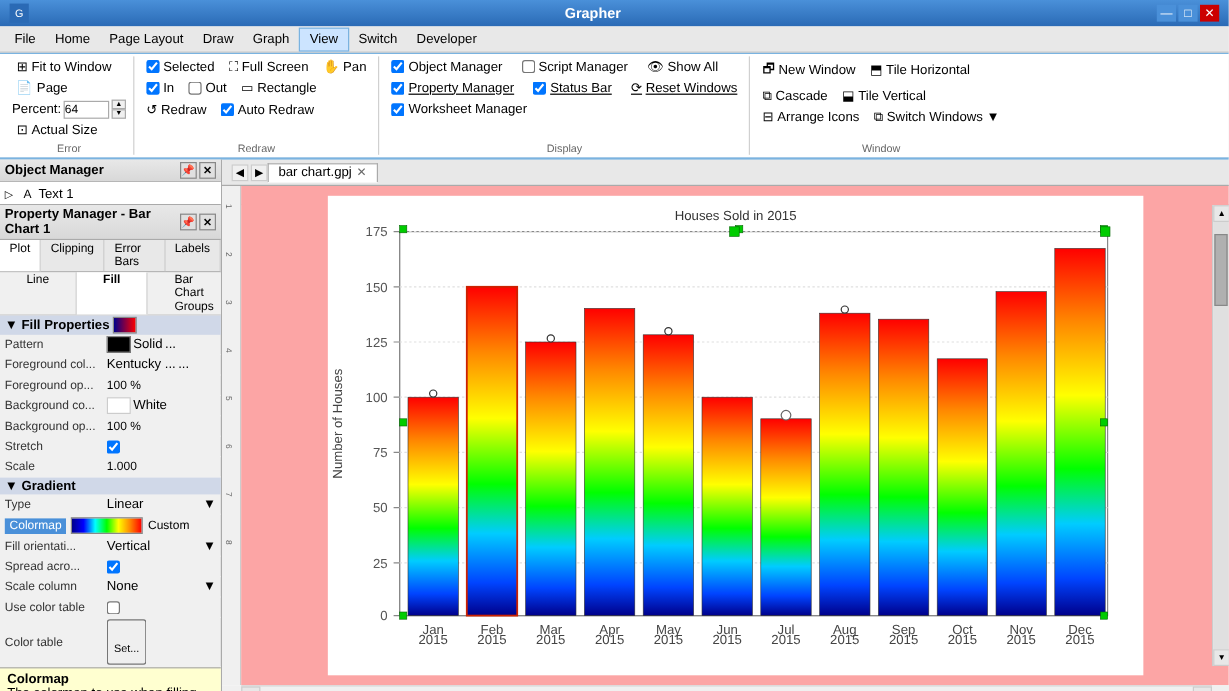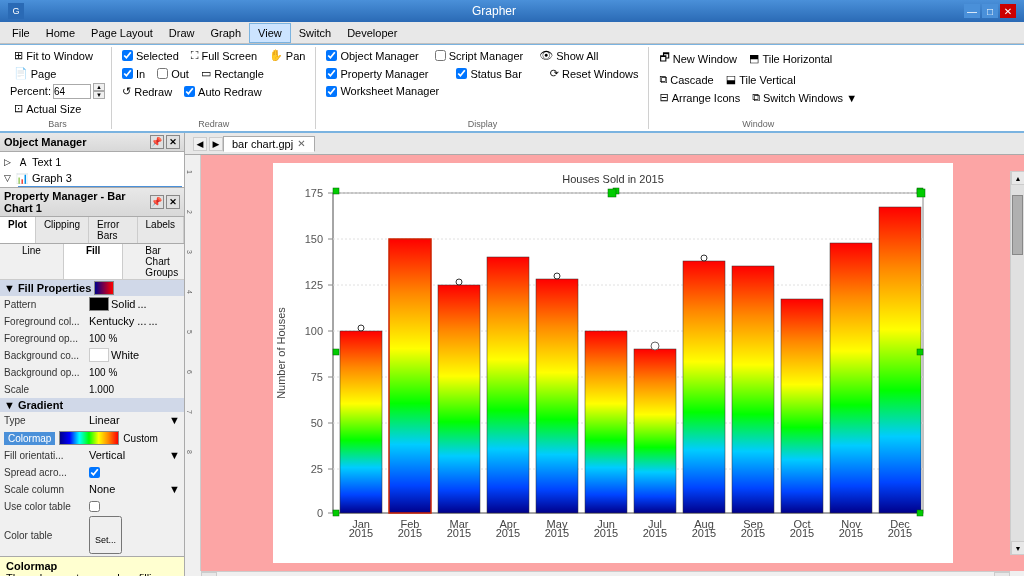--- a/index.html
+++ b/index.html
@@ -8,21 +8,21 @@
     
     .title-bar {
       background: linear-gradient(to bottom, #4a90d9, #2a6ab5);
       color: white;
       height: 22px;
       display: flex;
       align-items: center;
       justify-content: space-between;
       padding: 0 8px;
     }
-    .title-bar-title { font-size: 12px; font-weight: normal; flex: 1; text-align: center; }
+    .title-bar-title { font-size: 12px; font-weight: bold; flex: 1; text-align: center; }
     .title-bar-controls { display: flex; gap: 2px; }
     .title-btn { width: 16px; height: 14px; border: none; cursor: pointer; font-size: 10px; display: flex; align-items: center; justify-content: center; }
     .title-btn.minimize { background: #4a90d9; color: white; }
     .title-btn.maximize { background: #4a90d9; color: white; }
     .title-btn.close { background: #cc0000; color: white; }
     .title-bar-left { display: flex; gap: 2px; align-items: center; }
     .app-icon { width: 16px; height: 16px; background: #2a6ab5; display: flex; align-items: center; justify-content: center; color: white; font-size: 9px; }
 
     
     .menu-bar {
@@ -129,21 +129,21 @@
       display: flex;
       background: #e8e8e8;
       border-bottom: 1px solid #aaa;
     }
     .prop-tab {
       padding: 2px 8px;
       cursor: pointer;
       border-right: 1px solid #ccc;
       font-size: 10px;
     }
-    .prop-tab.active { background: white; font-weight: bold; }
+    .prop-tab.active { background: white; font-weight: normal; }
 
     .prop-subtabs {
       display: flex;
       background: #f0f0f0;
       border-bottom: 1px solid #ccc;
     }
     .prop-subtab {
       padding: 1px 22px;
       cursor: pointer;
       border-right: 1px solid #ccc;
@@ -324,21 +324,21 @@
           <div class="zoom-spin">
             <div class="zoom-spin-btn">▲</div>
             <div class="zoom-spin-btn">▼</div>
           </div>
         </div>
         <div class="ribbon-small-btn">
           <span>⊡</span>
           <span>Actual Size</span>
         </div>
       </div>
-      <div class="ribbon-group-label">Bars</div>
+      <div class="ribbon-group-label">Error</div>
     </div>
 
     <div class="ribbon-group">
       <div class="ribbon-group-content" style="flex-direction:column; align-items:flex-start; gap:1px;">
         <div style="display:flex; gap:4px;">
           <div class="ribbon-small-btn">
             <input type="checkbox" checked="" style="">
             <span>Selected</span>
           </div>
           <div class="ribbon-small-btn">
@@ -387,21 +387,21 @@
           </div>
           <div class="ribbon-small-btn">
             <input type="checkbox" style="">
             <span>Script Manager</span>
           </div>
           <div class="ribbon-small-btn">
             <span>👁</span>
             <span>Show All</span>
           </div>
         </div>
-        <div style="display:flex; gap:20px;">
+        <div style="display:flex; gap:8px;text-decoration:underline;">
           <div class="ribbon-small-btn">
             <input type="checkbox" checked="" style="">
             <span>Property Manager</span>
           </div>
           <div class="ribbon-small-btn">
             <input type="checkbox" checked="" style="">
             <span>Status Bar</span>
           </div>
           <div class="ribbon-small-btn">
             <span>⟳</span>
@@ -541,20 +541,26 @@
       <div class="prop-row">
         <span class="prop-label">Background co...</span>
         <span class="prop-value">
           <span class="prop-color-swatch" style="background: white; border: 1px solid #ccc;"></span>
           <span>White</span>
         </span>
       </div>
       <div class="prop-row">
         <span class="prop-label">Background op...</span>
         <span class="prop-value">100 %</span>
+      </div>
+      <div class="prop-row">
+        <span class="prop-label">Stretch</span>
+        <span class="prop-value">
+          <input type="checkbox" checked="" class="prop-checkbox" style="">
+        </span>
       </div>
       <div class="prop-row">
         <span class="prop-label">Scale</span>
         <span class="prop-value">1.000</span>
       </div>
 
       <div class="prop-section-header">
         <span>▼</span>
         <span>Gradient</span>
       </div>

